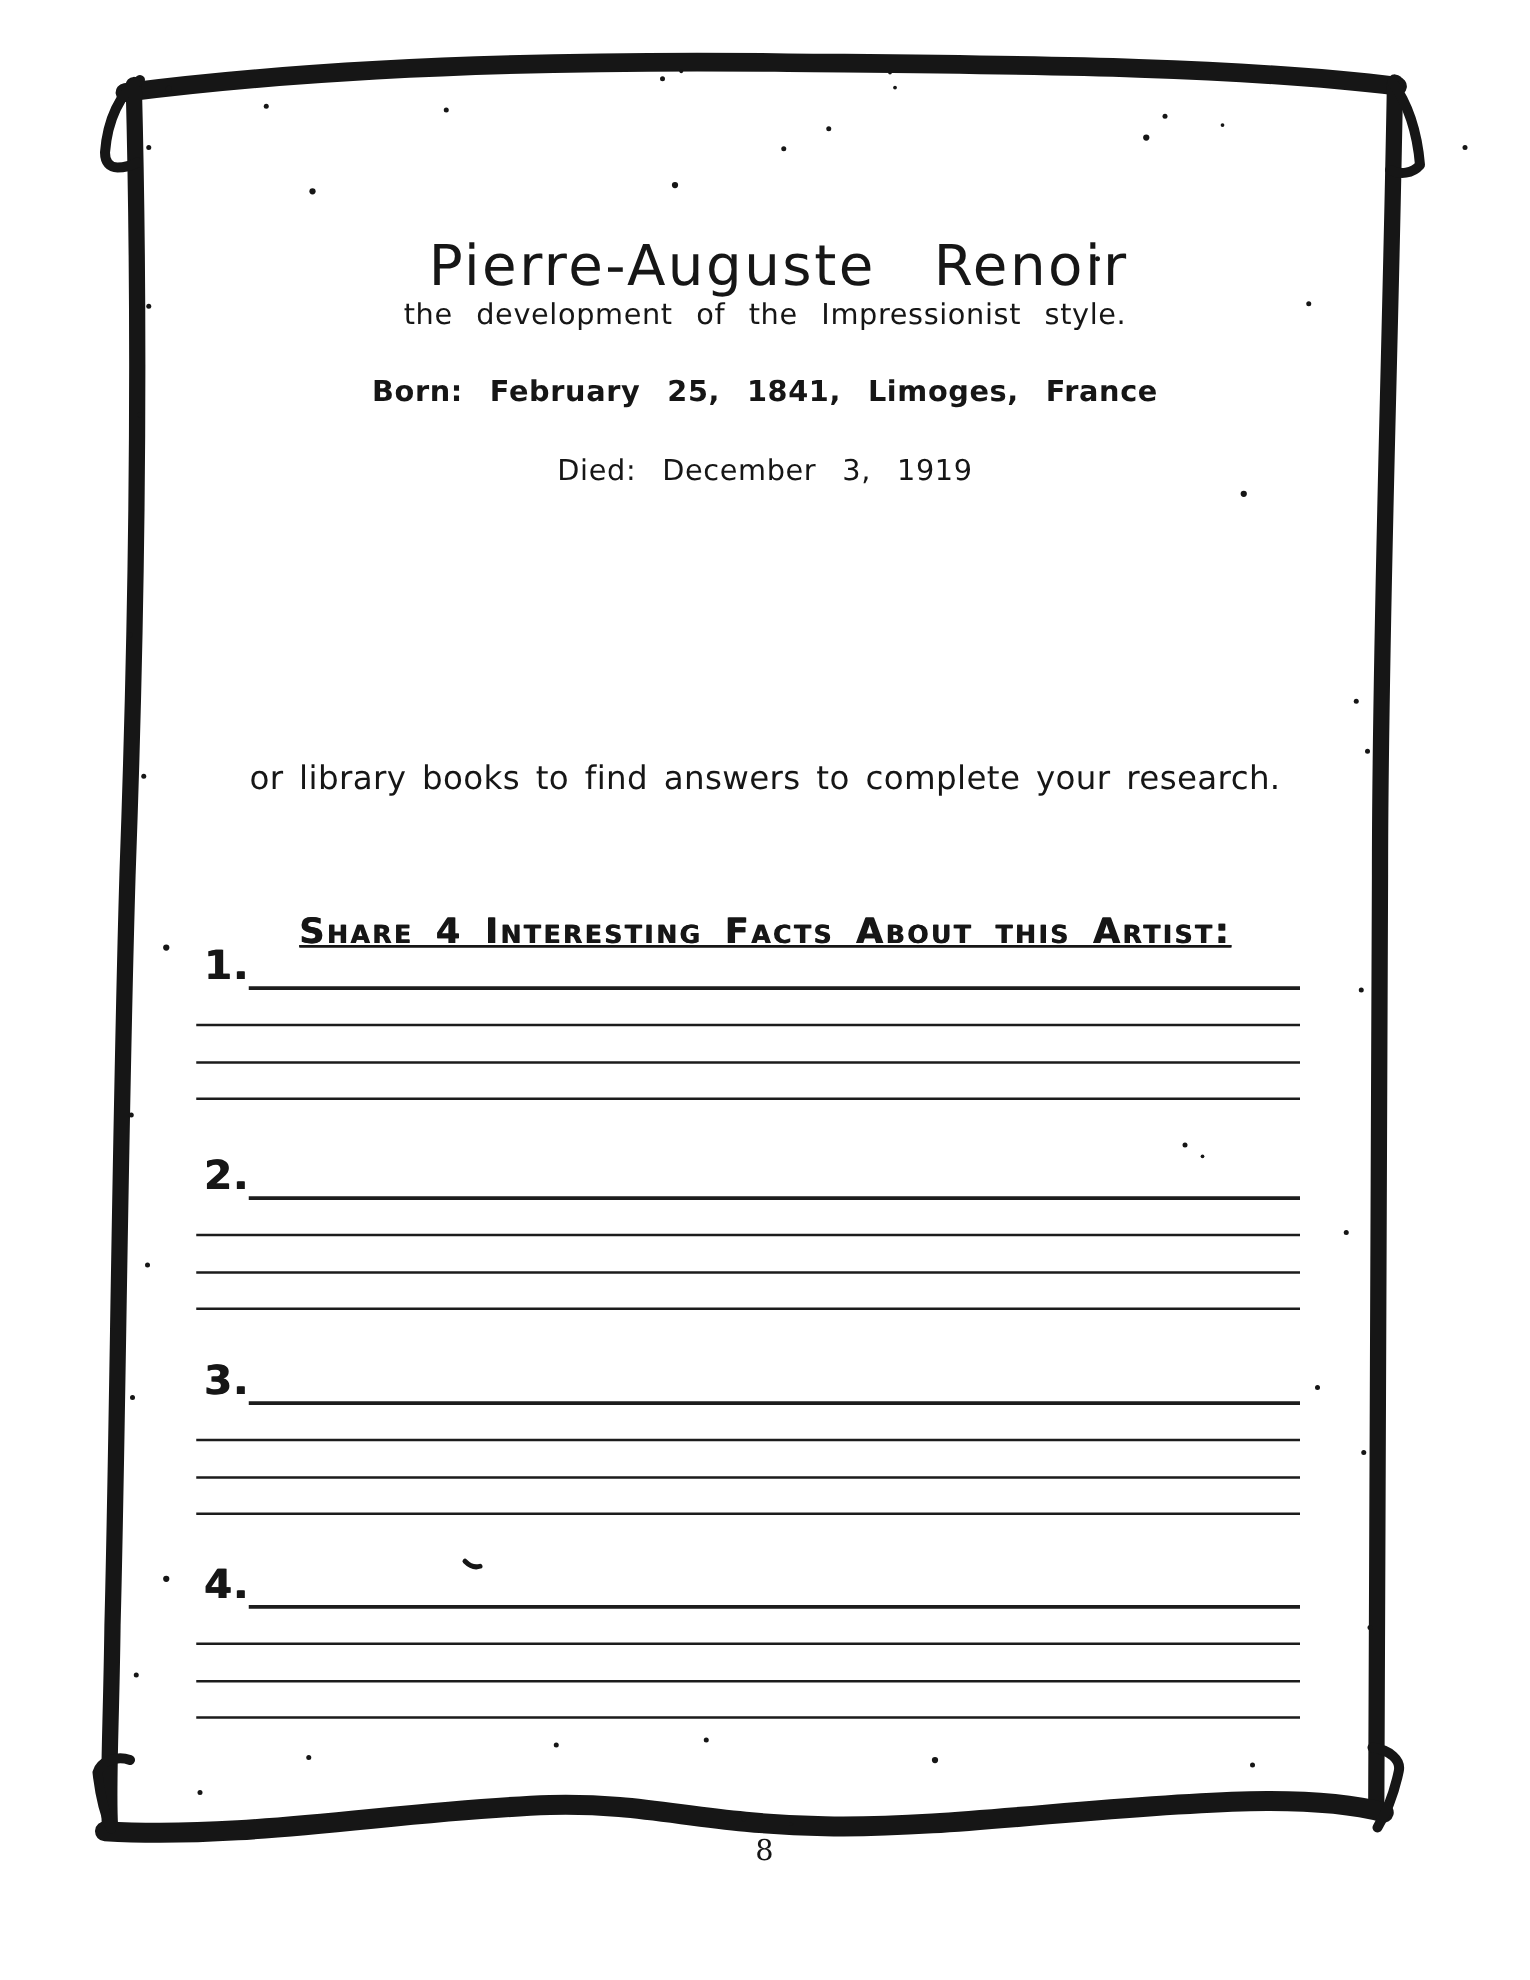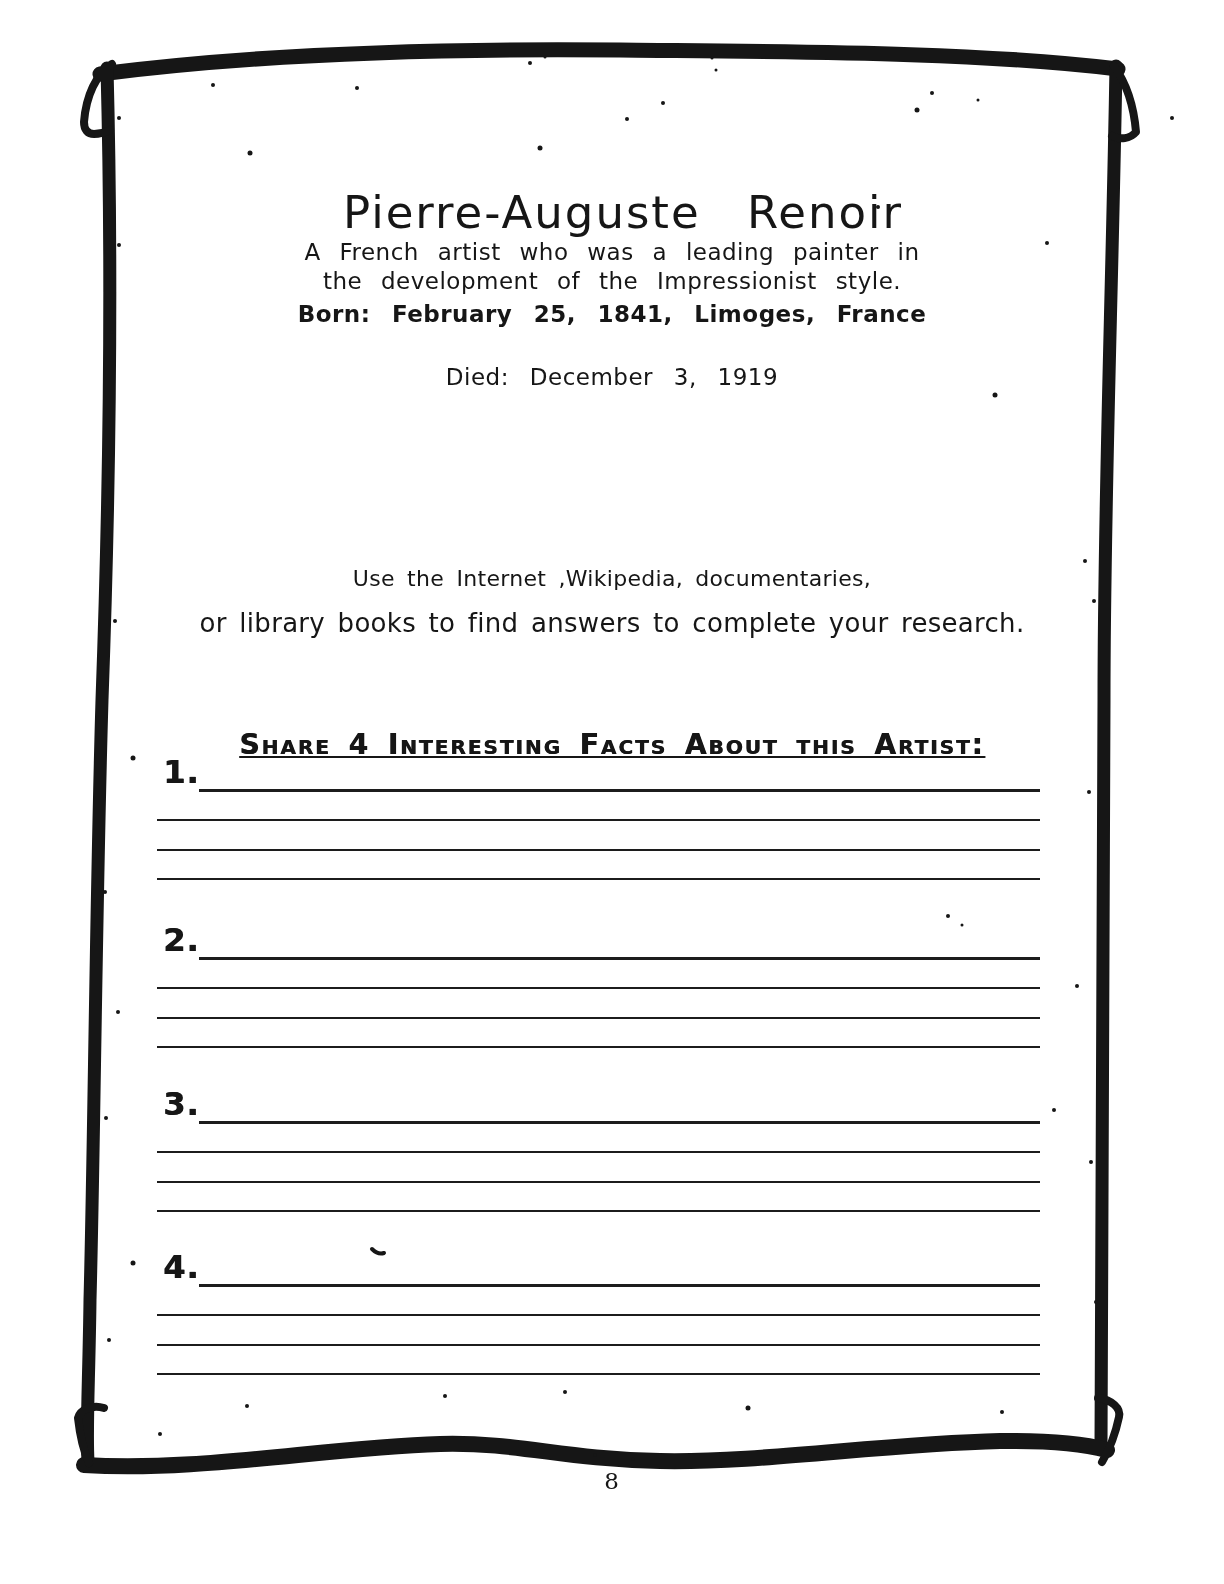--- a/index.html
+++ b/index.html
@@ -142,27 +142,25 @@
         <circle cx="748" cy="1408" r="2.5"></circle>
       <circle cx="1002" cy="1412" r="2"></circle>
         <circle cx="595" cy="1455" r="2"></circle>
       <circle cx="633" cy="1459" r="1.5"></circle>
         <circle cx="160" cy="1434" r="2"></circle>
     </g>
   </svg>
 
   <h1 class="abs title">Pierre-Auguste Renoir</h1>
   <div class="abs desc">
-    <div>A French artist who was a leading painter in</div>
     <div>the development of the Impressionist style.</div>
   </div>
   <div class="abs born">Born: February 25, 1841, Limoges, France</div>
   <div class="abs died">Died: December 3, 1919</div>
 
-  <div class="abs instr1">Use the Internet ,Wikipedia, documentaries,</div>
   <div class="abs instr2">or library books to find answers to complete your research.</div>
 
   <h3 class="abs facts-heading">Share 4 Interesting Facts About this Artist:</h3>
 
   <div class="fact-item" id="fact-1">
     <span class="fact-number">1.</span>
     <div class="w-line l1"></div>
     <div class="w-line l2"></div>
     <div class="w-line l3"></div>
     <div class="w-line l4"></div>

